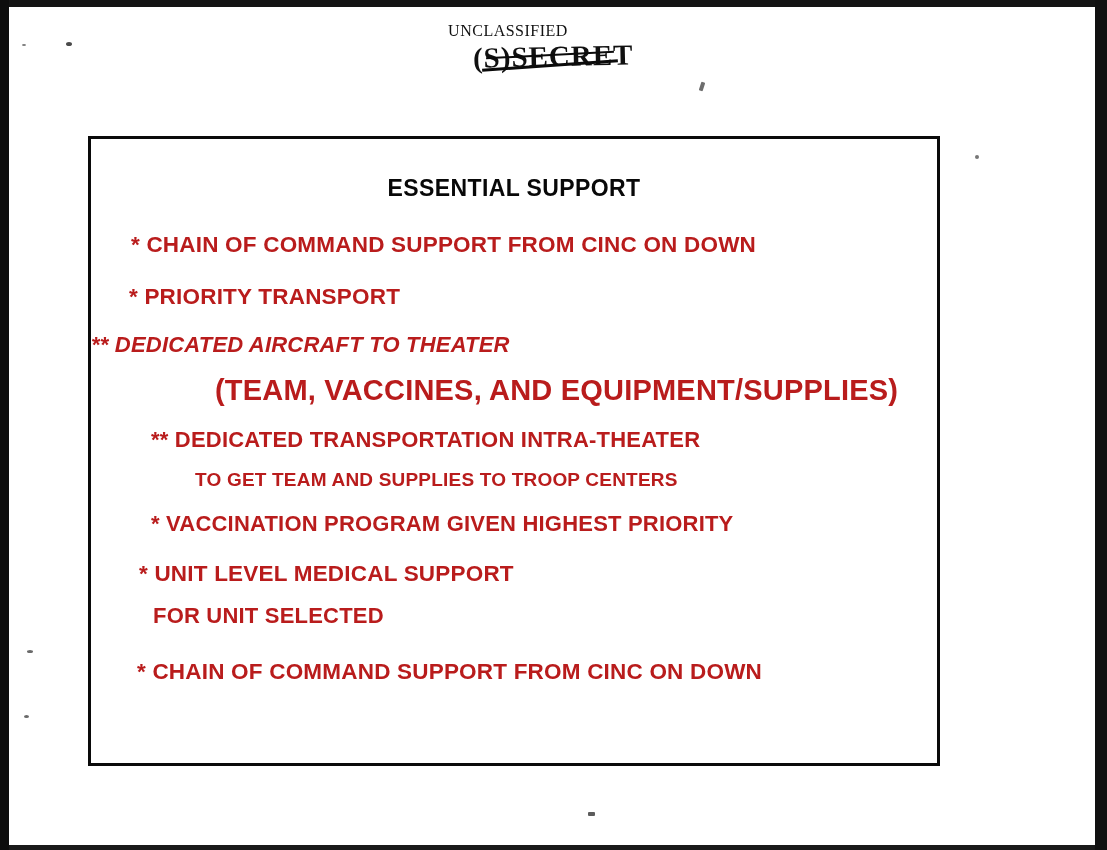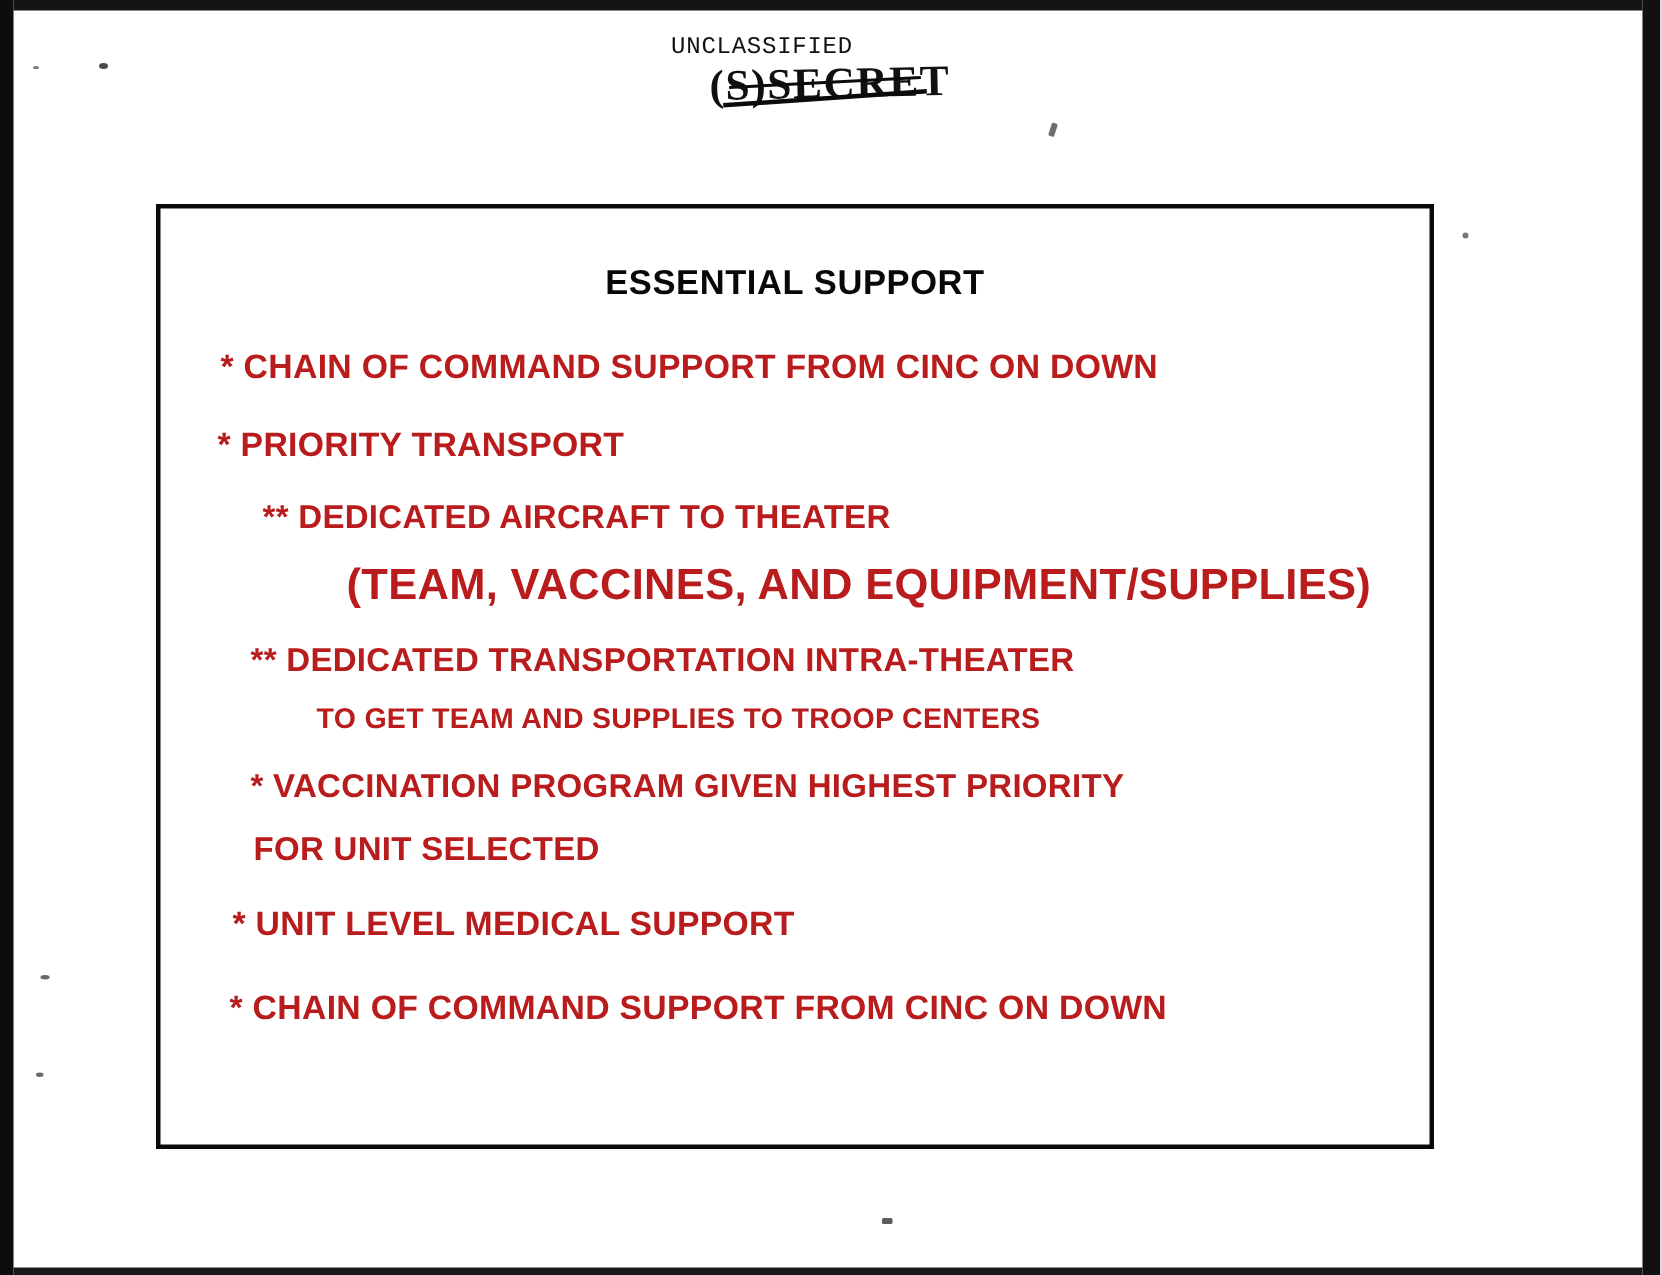--- a/index.html
+++ b/index.html
@@ -44,21 +44,21 @@
   }
 
   
   .classification {
     position: absolute;
     top: 22px;
     left: 0;
     width: 1016px;
     text-align: center;
     font-size: 16px;
-    font-family: Liberation Mono, monospace;
+    font-family: Liberation Serif, serif;
     letter-spacing: 0.5px;
     color: #111;
   }
   .secret-wrap {
     position: absolute;
     top: 40px;
     left: 0;
     width: 1107px;
     text-align: center;
   }
@@ -83,21 +83,21 @@
   .speck.s2 { left: 22px;  top: 44px;  width: 4px;  height: 2px; background:#7a7a7a; }
   .speck.s3 { left: 700px; top: 82px;  width: 4px;  height: 9px; border-radius:1px; background:#6d6d6d; transform: rotate(18deg); }
   .speck.s4 { left: 975px; top: 155px; width: 4px;  height: 4px; background:#777; }
   .speck.s5 { left: 27px;  top: 650px; width: 6px;  height: 3px; background:#6a6a6a; }
   .speck.s6 { left: 24px;  top: 715px; width: 5px;  height: 3px; background:#6a6a6a; }
   .speck.s7 { left: 588px; top: 812px; width: 7px;  height: 4px; background:#5c5c5c; border-radius:1px; }
 
   
   .slide {
     position: absolute;
-    left: 104px;
+    left: 88px;
     top: 136px;
     width: 852px;
     height: 630px;
     border: 3px solid #0a0a0a;
     background: #ffffff;
     box-sizing: border-box;
   }
 
   .slide-title {
     margin-top: 36px;
@@ -117,21 +117,21 @@
     font-size: 22.5px;
     font-weight: bold;
     color: #b91c1c;
     letter-spacing: 0.2px;
     white-space: nowrap;
   }
 
   
   .ln1 { margin-top: 30px; padding-left: 40px; }
   .ln2 { margin-top: 26px; padding-left: 38px; }
-  .ln3 { margin-top: 22px; padding-left: 68px; font-size: 22px; }
+  .ln3 { margin-top: 22px; font-size: 22px; font-style: italic; }
   .ln4 { margin-top: 16px; padding-left: 124px; font-size: 29px; }
   .ln5 { margin-top: 20px; padding-left: 60px; font-size: 22px; }
   .ln6 { margin-top: 16px; padding-left: 104px; font-size: 19px; }
   .ln7 { margin-top: 20px; padding-left: 60px; font-size: 22px; }
   .ln8 { margin-top: 16px; padding-left: 62px; font-size: 22px; }
   .ln9 { margin-top: 24px; padding-left: 48px; }
   .ln10 { margin-top: 30px; padding-left: 46px; }
 </style>
 </head>
 <body>
@@ -168,20 +168,20 @@
     <div class="slide-title">ESSENTIAL SUPPORT</div>
 
     <ul class="bullets">
       <li class="bullet ln1">*  CHAIN OF COMMAND SUPPORT FROM CINC ON DOWN</li>
       <li class="bullet ln2">* PRIORITY TRANSPORT</li>
       <li class="bullet ln3">** DEDICATED AIRCRAFT TO THEATER</li>
       <li class="bullet ln4">(TEAM, VACCINES, AND EQUIPMENT/SUPPLIES)</li>
       <li class="bullet ln5">** DEDICATED TRANSPORTATION INTRA-THEATER</li>
       <li class="bullet ln6">TO GET TEAM AND SUPPLIES TO TROOP CENTERS</li>
       <li class="bullet ln7">* VACCINATION PROGRAM GIVEN HIGHEST PRIORITY</li>
+      <li class="bullet ln9">* UNIT LEVEL MEDICAL SUPPORT</li>
       <li class="bullet ln8">FOR UNIT SELECTED</li>
-      <li class="bullet ln9">* UNIT LEVEL MEDICAL SUPPORT</li>
       <li class="bullet ln10">* CHAIN OF COMMAND SUPPORT FROM CINC ON DOWN</li>
     </ul>
 
   </div>
 
 </div>
 
 </body></html>

